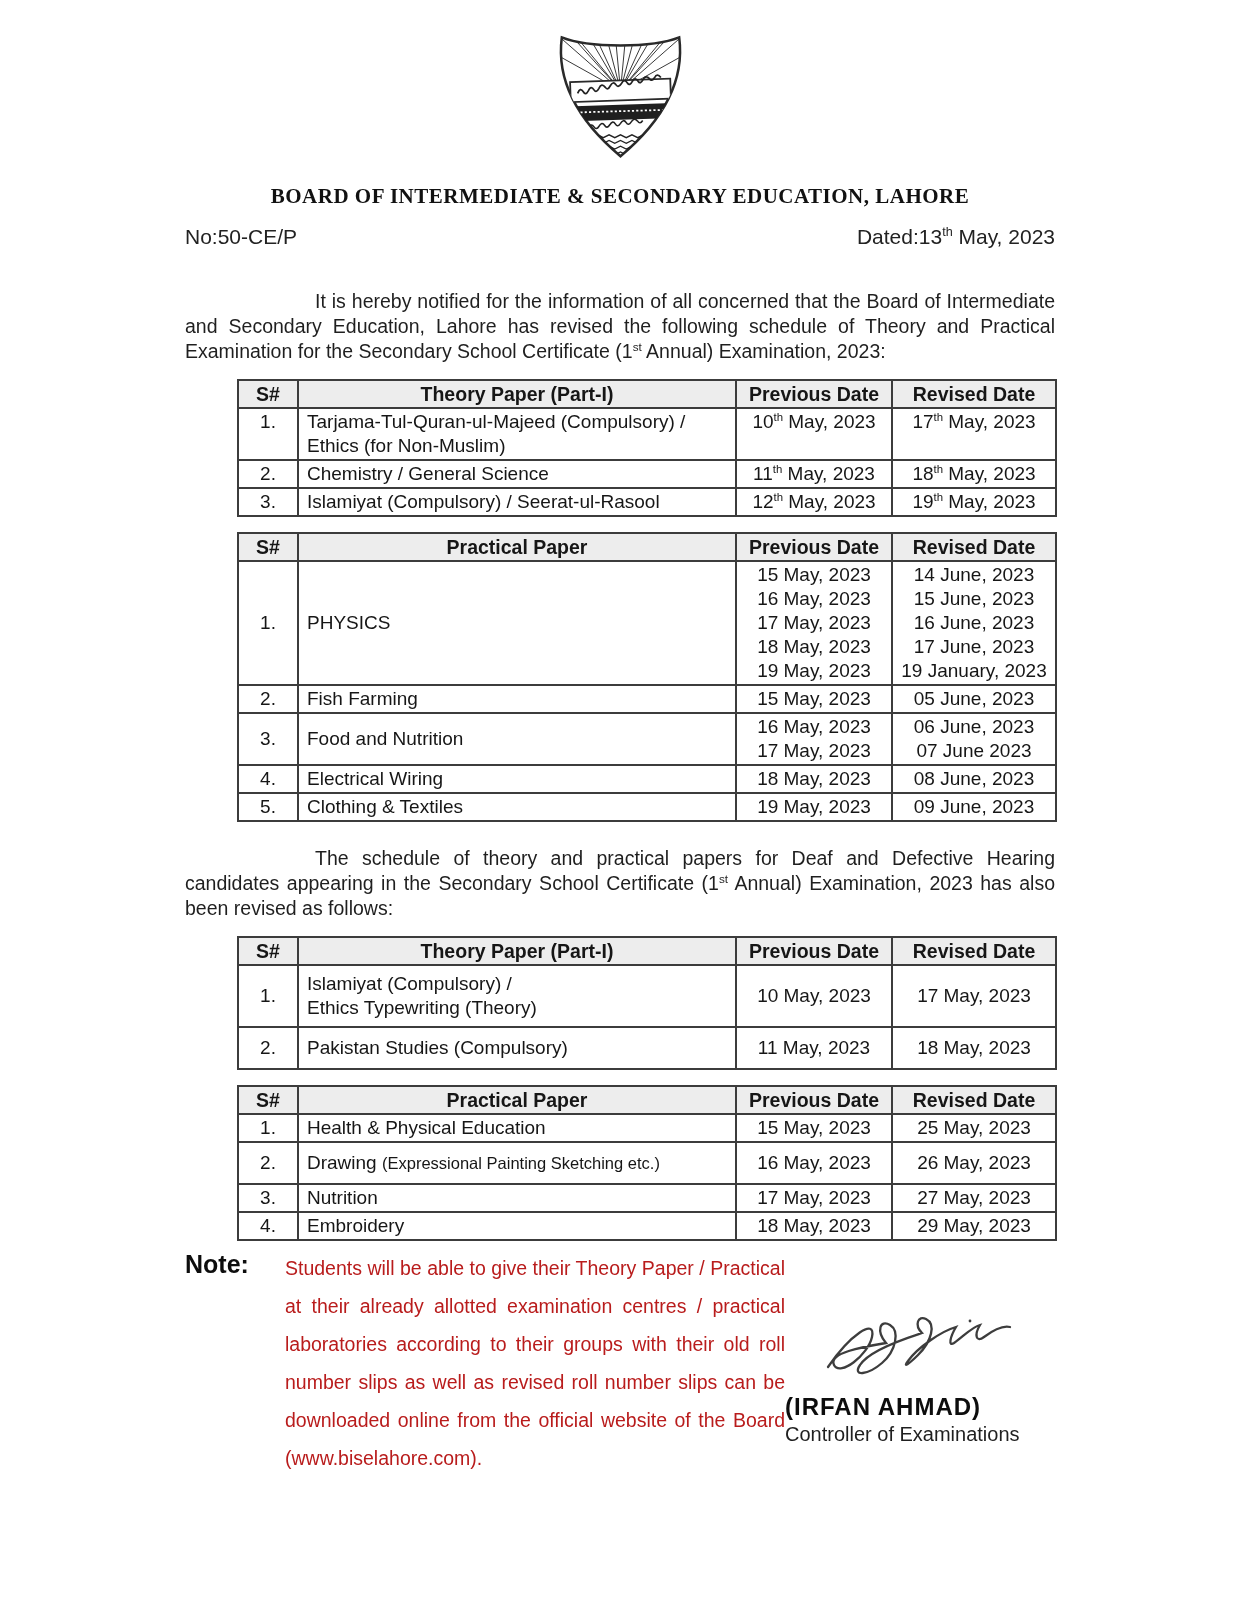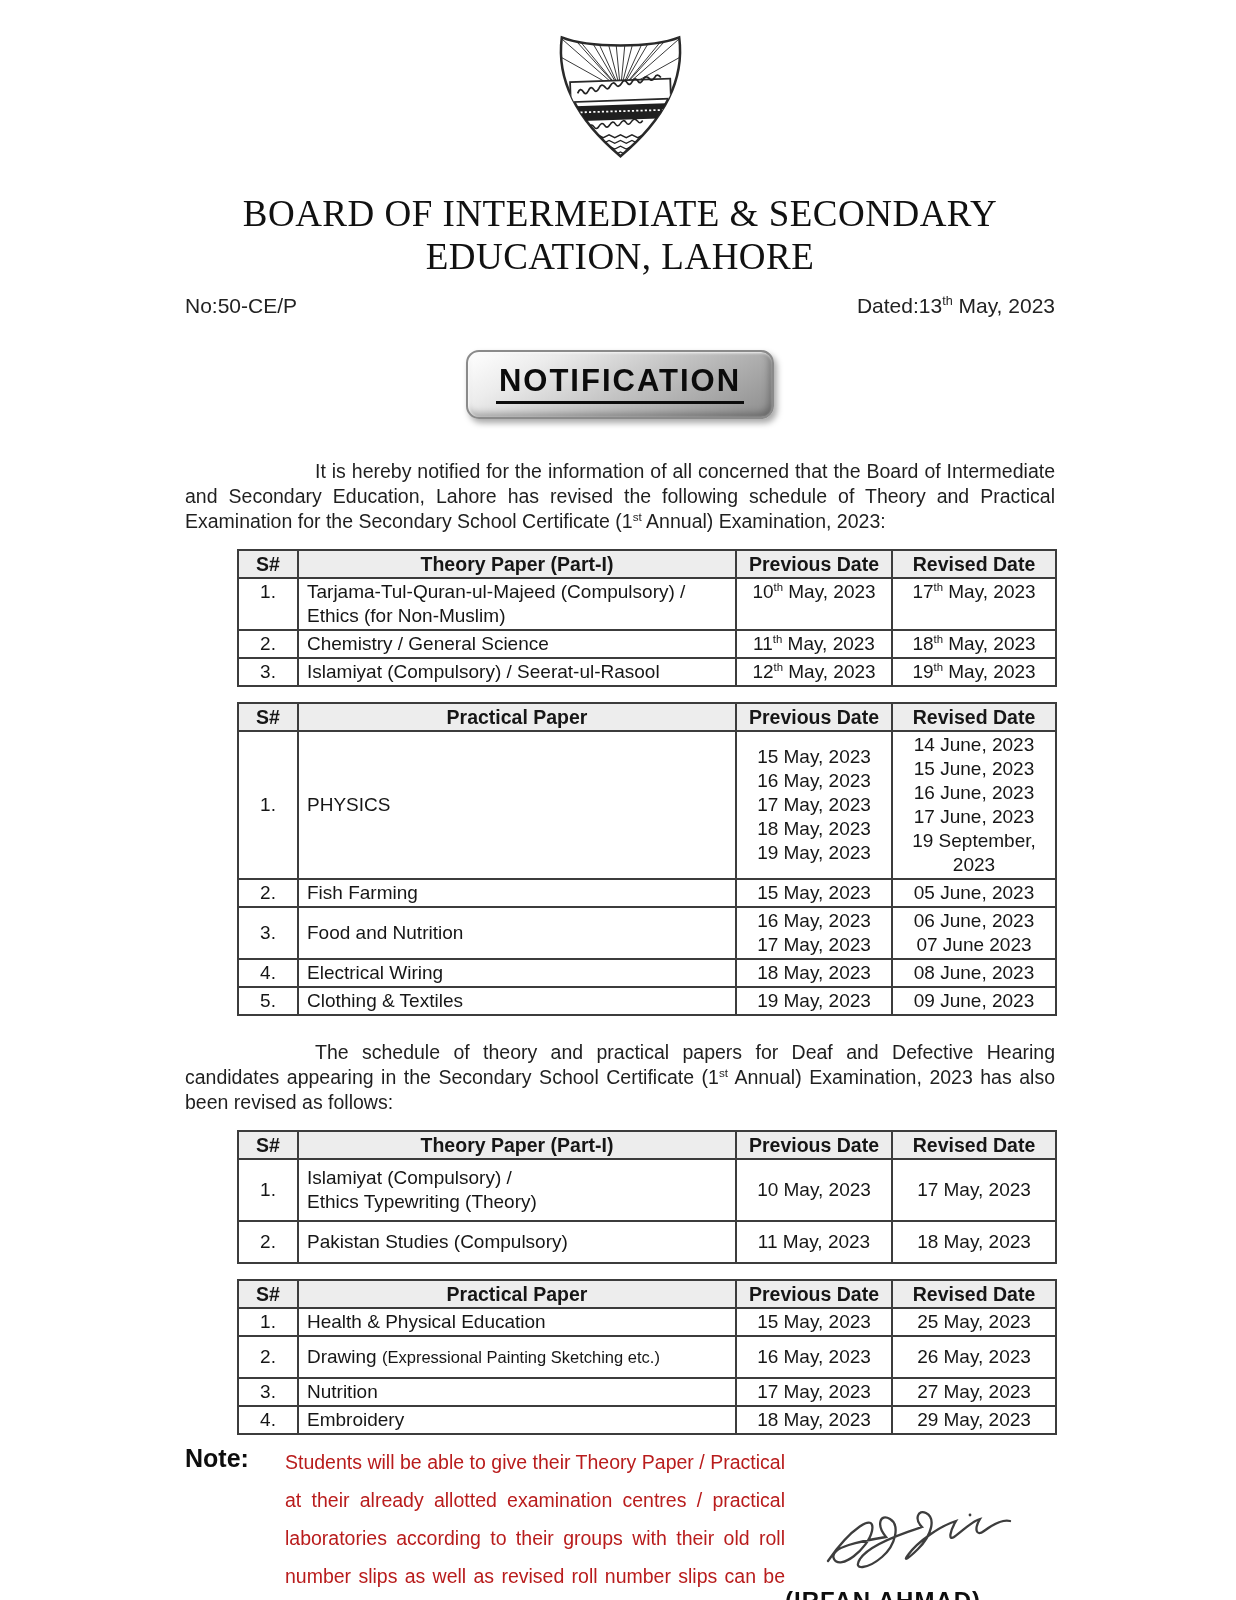--- a/index.html
+++ b/index.html
@@ -10,22 +10,22 @@
     color:#1c1c1c;
     position:relative;
     overflow:hidden;
   }
   .page { width:1236px; height:1600px; padding:26px 181px 0 185px; }
 
   
   .logo-wrap { text-align:center; height:138px; }
   .board-title {
     font-family:"Liberation Serif", serif;
-    font-weight:normal; font-size:37px; letter-spacing:0.5px;
-    text-align:center; margin-top:28px; color:#111;
+    font-weight:bold; font-size:21px; letter-spacing:0.5px;
+    text-align:center; margin-top:20px; color:#111;
   }
   .ref-row {
     display:flex; justify-content:space-between;
     font-size:21px; margin-top:16px; color:#222;gap:16px;
   }
   sup { font-size:60%; vertical-align:super; line-height:0; }
 
   
   .stamp-row { text-align:center; margin-top:32px; }
   .stamp {
@@ -129,25 +129,20 @@
     </svg>
   </div>
 
   <div class="board-title">BOARD OF INTERMEDIATE &amp; SECONDARY EDUCATION, LAHORE</div>
 
   <div class="ref-row">
     <span>No:50-CE/P</span>
     <span><span>Dated:13</span><sup>th</sup><span> May, 2023</span></span>
   </div>
 
-  <div class="stamp-row">
-    <span class="stamp">
-      <span class="stamp-text">NOTIFICATION</span>
-    </span>
-  </div>
 
   <p class="para indent" id="para1"><span>It is hereby notified for the information of all concerned that the Board of Intermediate and Secondary Education, Lahore has revised the following schedule of Theory and Practical Examination for the Secondary School Certificate (1</span><sup>st</sup><span> Annual) Examination, 2023:</span></p>
 
   <table class="sched">
     <colgroup>
         <col style="width:60px">
         <col style="width:438px">
         <col style="width:156px">
         <col style="width:164px">
       </colgroup>
@@ -204,21 +199,21 @@
             <div>16 May, 2023</div>
             <div>17 May, 2023</div>
             <div>18 May, 2023</div>
             <div>19 May, 2023</div>
       </td>
       <td class="c">
         <div>14 June, 2023</div>
             <div>15 June, 2023</div>
             <div>16 June, 2023</div>
             <div>17 June, 2023</div>
-            <div>19 September, 2023</div>
+            <div>19 January, 2023</div>
       </td>
     </tr>
     <tr>
       <td class="c">2.</td>
       <td class="l">Fish Farming</td>
       <td class="c">15 May, 2023</td>
       <td class="c">05 June, 2023</td>
     </tr>
     <tr>
       <td class="c">3.</td>

